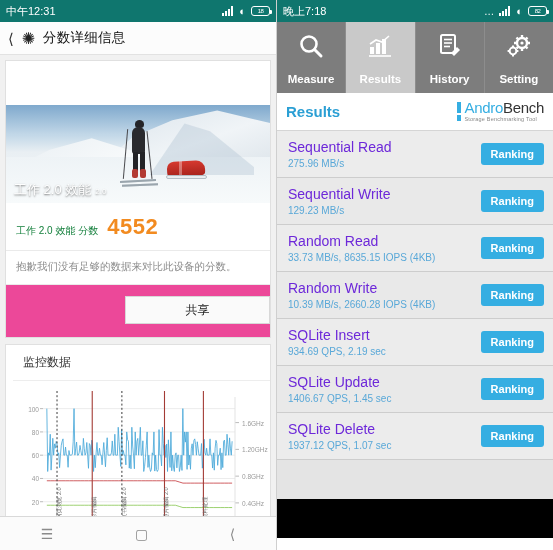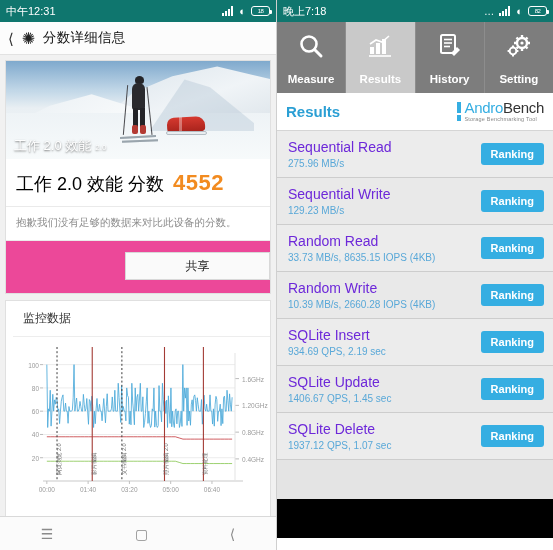--- a/index.html
+++ b/index.html
@@ -57,20 +57,21 @@
   }
   .l-title { font-size: 13.5px; color: #111; letter-spacing: 0.3px; }
 
   .l-body { flex: 1 1 auto; background: #f1f1f1; overflow: hidden; }
   .card {
     background: #fff; margin: 5px 5px 0 5px; border: 1px solid #e0e0e0;
   }
   .hero {
     height: 98px; position: relative; overflow: hidden;
     background: linear-gradient(to bottom, #8fb6d6 0%, #bcd4e6 28%, #e9eff3 48%, #f4f7f9 100%);
+    margin-top: 44px;
   }
   .hero .sky {
     position: absolute; left:0; top:0; right:0; height: 30px;
     background: linear-gradient(to bottom,#7fa9cd,#c3d8e8);
   }
   .hero .ridge1 {
     position: absolute; left: 30%; top: 4px; width: 100%; height: 70px;
     background: linear-gradient(160deg,#d8e2ea 0%, #f0f4f7 45%, #cfd9e1 100%);
     clip-path: polygon(0% 100%, 18% 40%, 33% 16%, 50% 2%, 70% 20%, 88% 48%, 100% 74%, 100% 100%);
   }
@@ -137,21 +138,21 @@
     position: absolute; left: 0; bottom: 4px;
     color: #fff; font-size: 13px; text-shadow: 0 1px 2px rgba(0,0,0,.55);
     padding: 0 8px; display: flex; align-items: baseline; gap: 4px;
   }
   .hero-label .ver { font-size: 8px; opacity: .85; }
 
   .score-row {
     display: flex; align-items: baseline; padding: 11px 10px 10px 10px;
     border-bottom: 1px solid #eaeaea; gap: 9px;
   }
-  .score-label { font-size: 18px; color: #000000; }
+  .score-label { font-size: 10px; color: #15803d; }
   .score-value { font-size: 22px; color: #f28b20; font-weight: bold; letter-spacing: .5px; }
   .score-note {
     padding: 9px 10px 10px 10px; font-size: 10.5px; color: #8c8c8c;
     border-bottom: 1px solid #eaeaea;
   }
   .share-wrap { padding: 11px 0 13px 0; display: flex; justify-content: flex-end; background:#ec4899;}
   .share-btn {
     width: 145px; height: 28px; border: 1px solid #d8d8d8; background: #fafafa;
     font-size: 12px; color: #222; display: flex; align-items: center; justify-content: center;
     font-family: "Liberation Sans", sans-serif;

